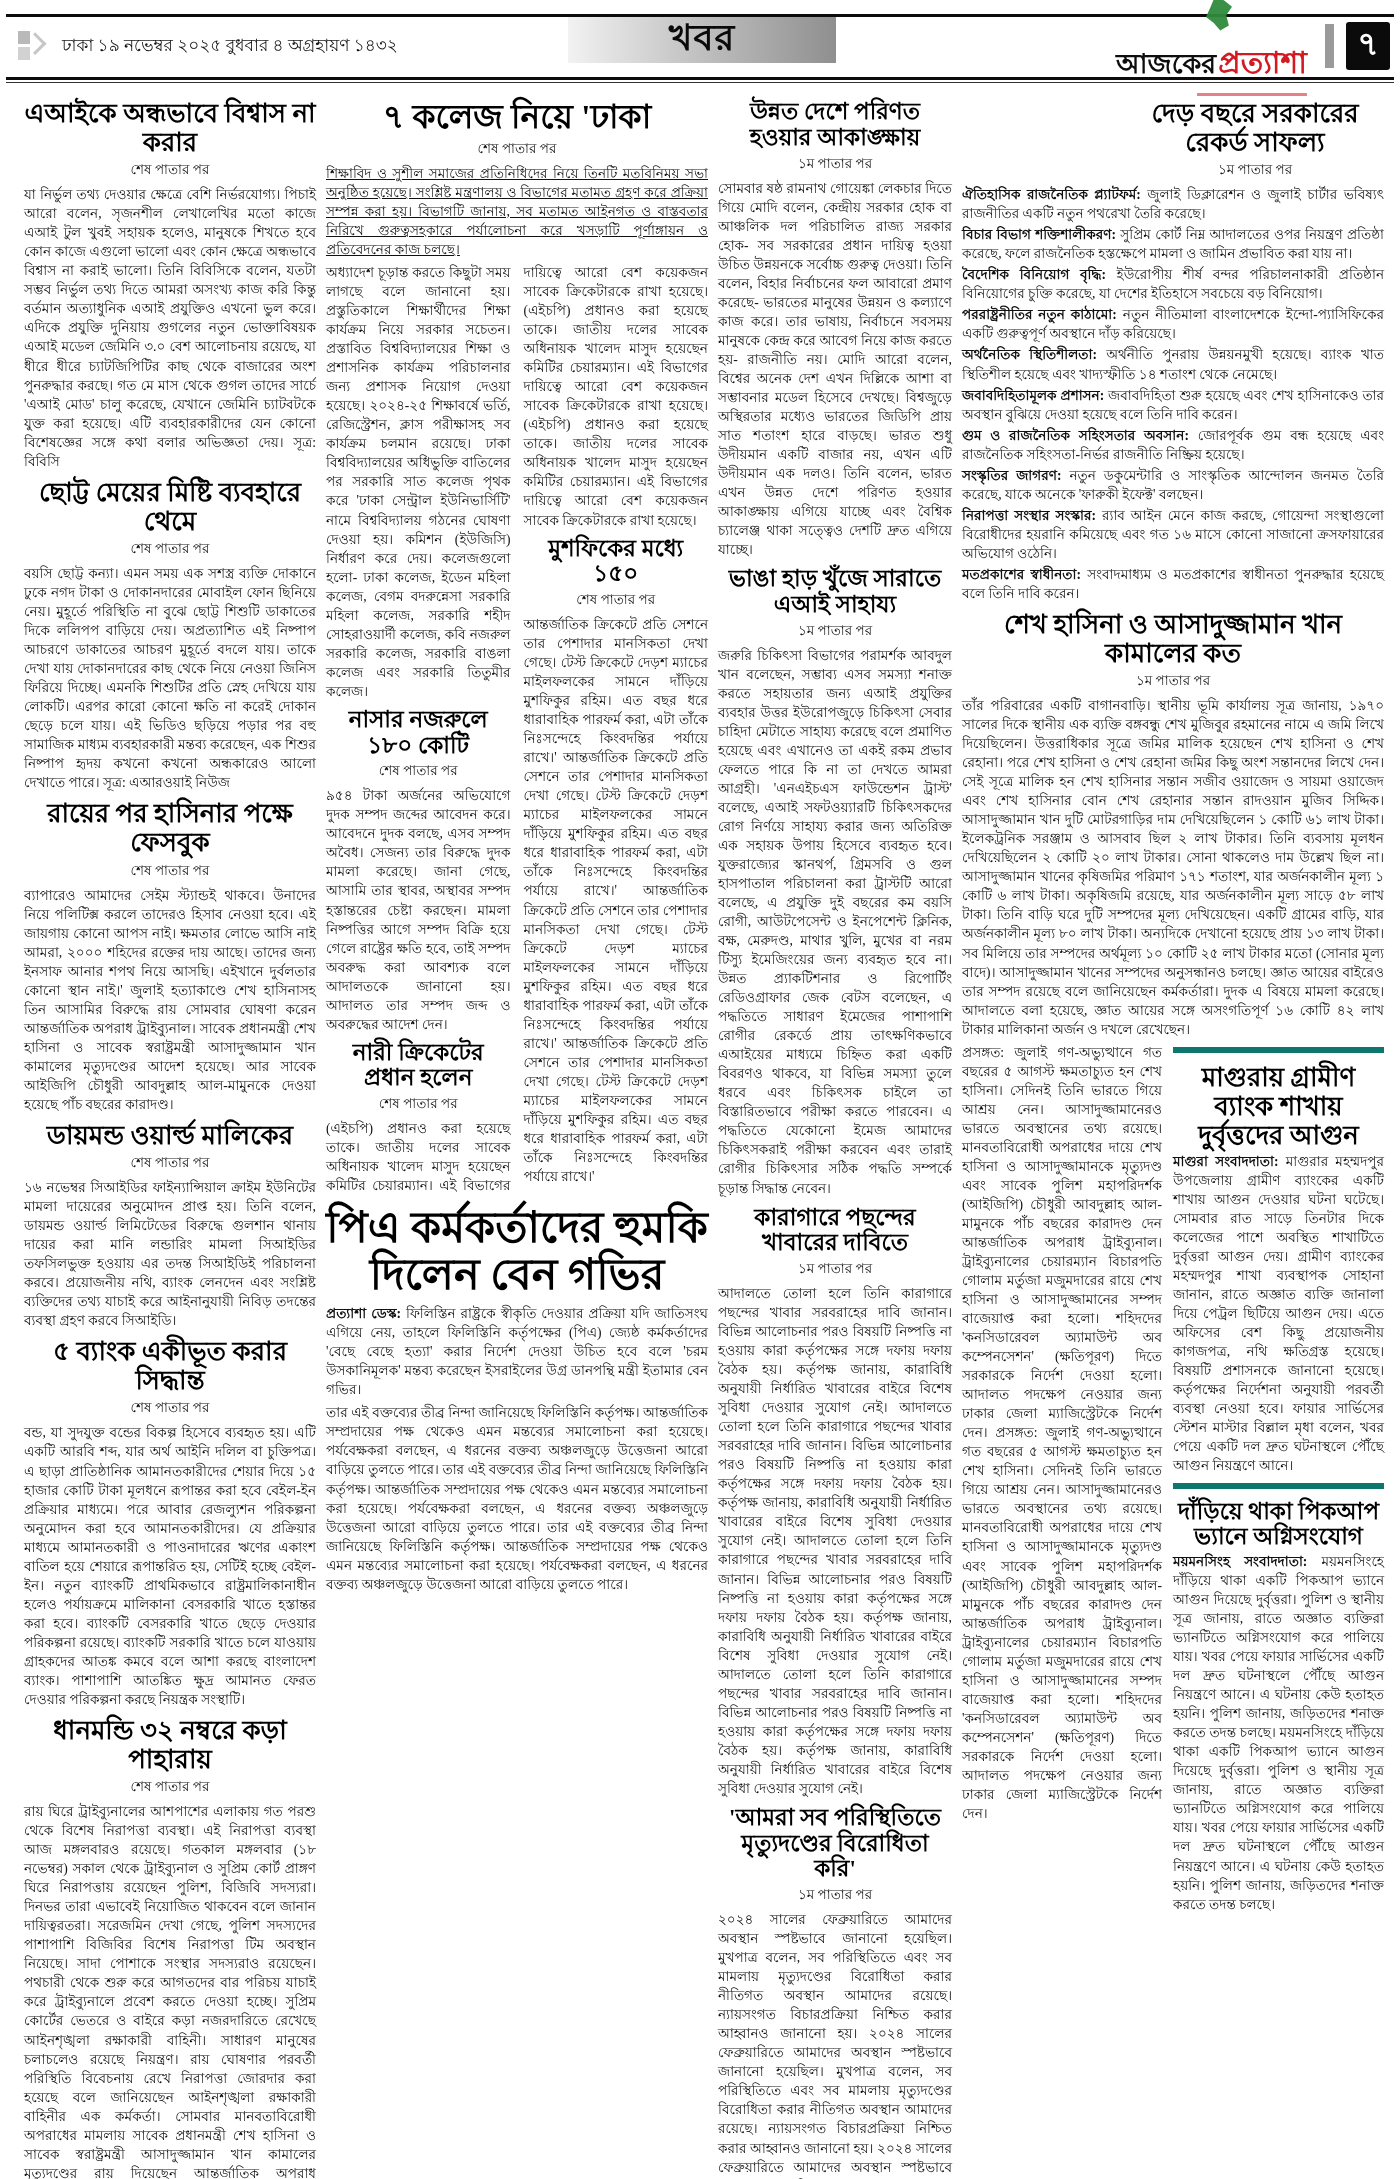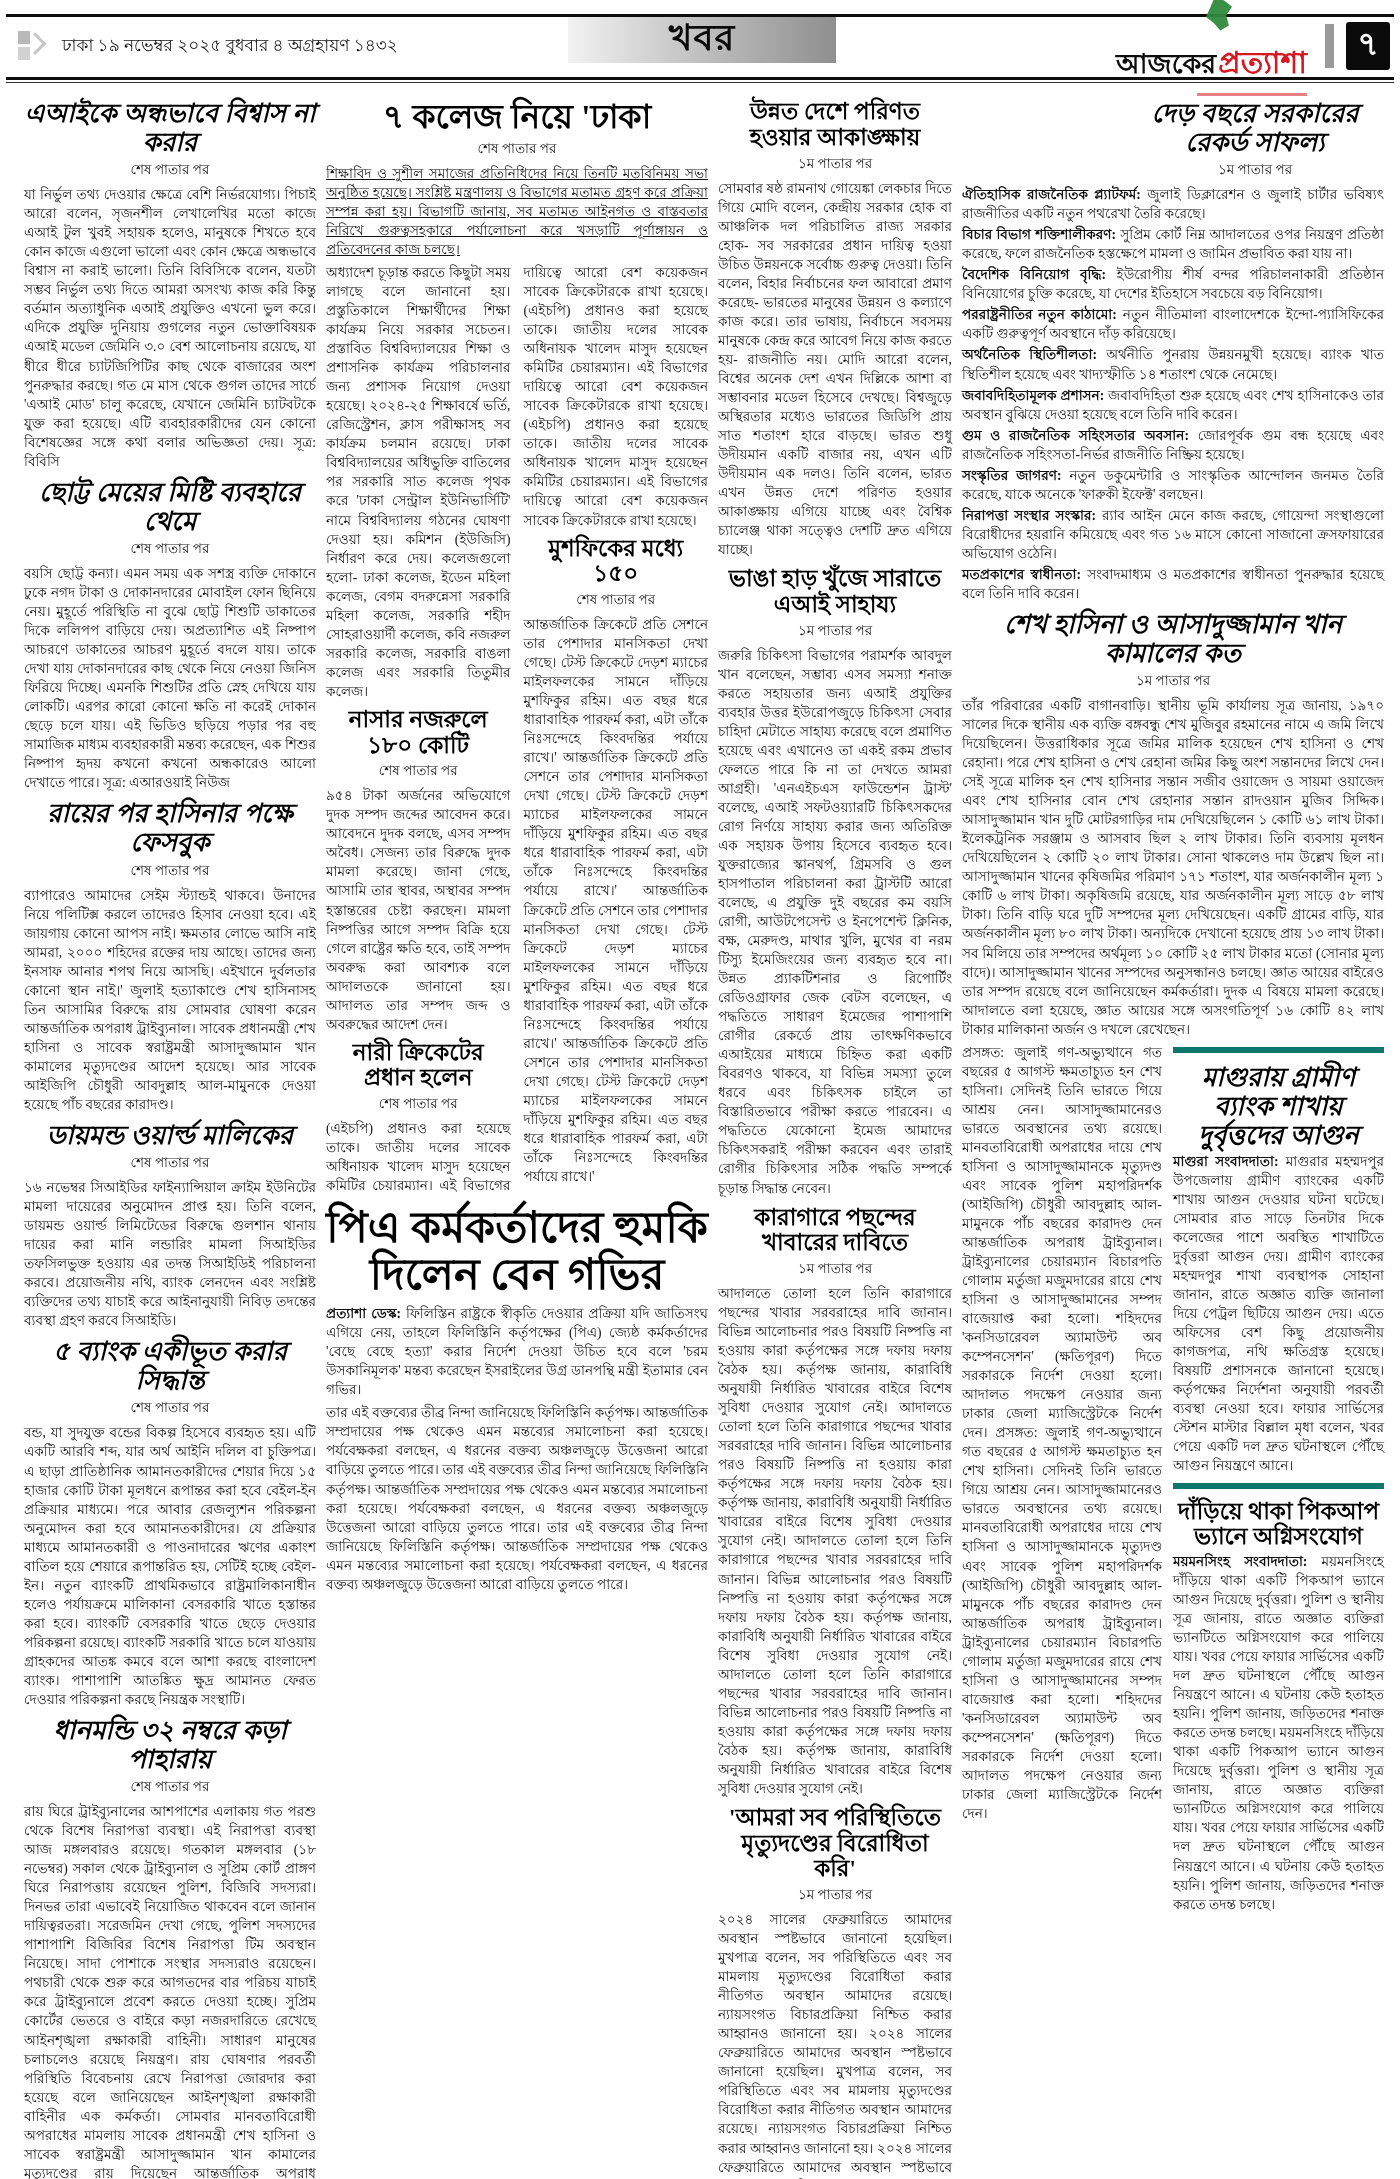--- a/index.html
+++ b/index.html
@@ -36,21 +36,21 @@
   .hdrrule2{height:1px;background:#333;margin:2px 6px 0 6px;}
   
   .main{display:flex;gap:10px;padding:10px 24px 0 24px;}
   .stack{flex:0 0 auto;}
   .stA{width:292px;}
   .stB{width:382px;}
   .stC{width:234px;}
   .stD{width:422px;}
   article{margin-bottom:7px;}
   .hl{font-weight:800;color:#000;text-align:center;line-height:1.12;margin:6px 0 2px 0;}
-  .h26{font-size:26px;font-style:italic;}
+  .h26{font-size:26px;}
   .h24{font-size:23px;}
   .h34{font-size:33px;}
   .h42{font-size:43px;line-height:1.08;margin:10px 0 6px 0;}
   .kick{font-size:13.5px;text-align:center;margin:1px 0 3px 0;color:#131313;}
   .bd{font-size:13.6px;line-height:1.4;text-align:justify;margin:0;color:#101010;}
   .bd b{font-weight:700;}
   .grp2{column-count:2;column-gap:13px;}
   .span-all{column-span:all;}
   .item{font-size:13.6px;line-height:1.4;text-align:justify;margin:0 0 2px 0;}
   .hl-right{width:258px;margin-left:auto;}

